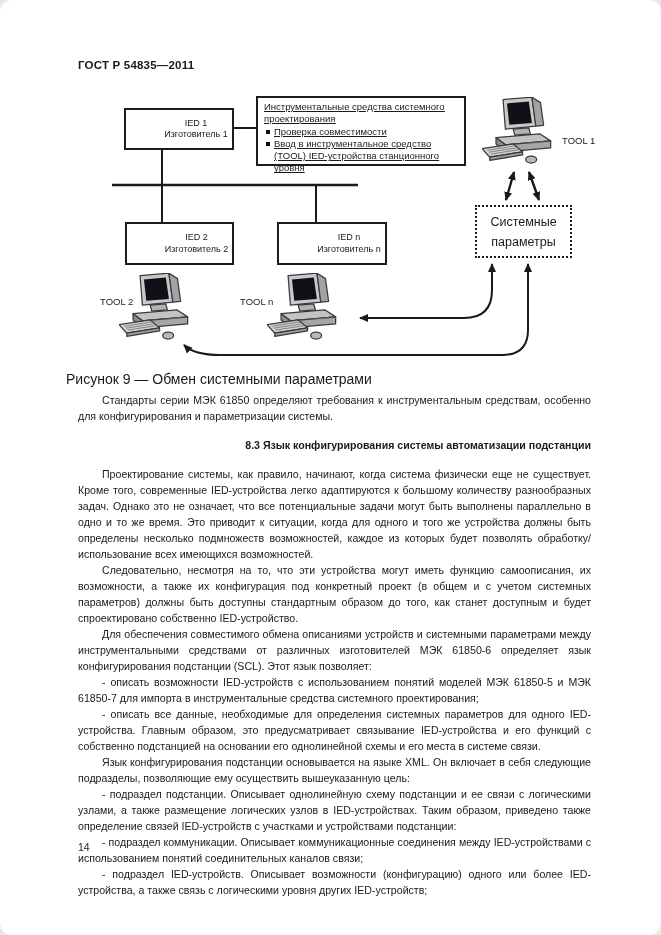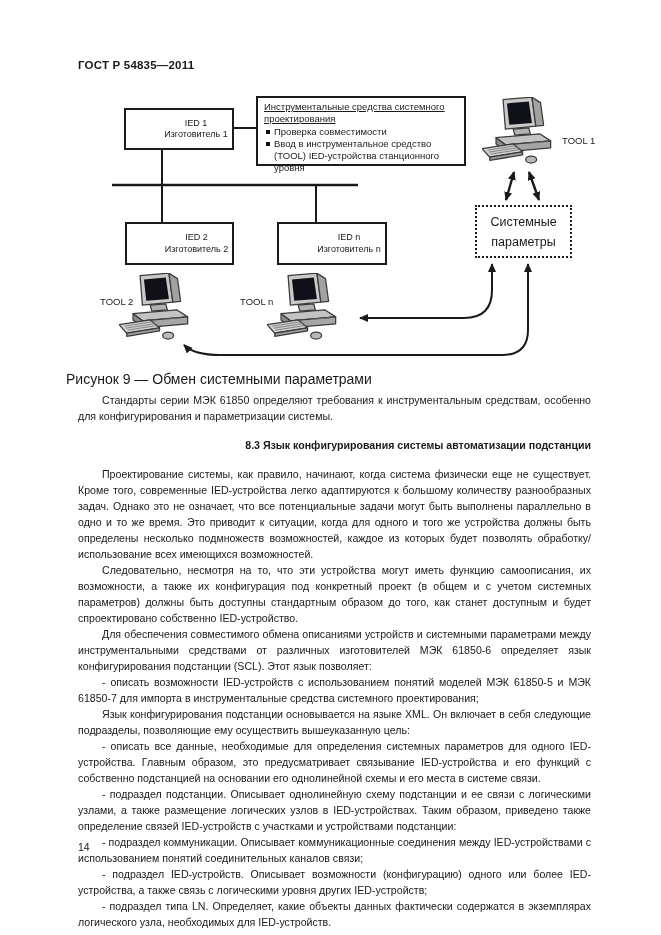--- a/index.html
+++ b/index.html
@@ -1,31 +1,32 @@
 <!DOCTYPE html>
 <html><head>
 <meta charset="utf-8">
 <style>
   html,body{margin:0;padding:0;background:#e8e8e8;}
   .page{
     position:relative;width:661px;height:935px;background:#ffffff;
     font-family:"Liberation Sans",sans-serif;color:#1a1a1a;overflow:hidden;
     margin:0 auto;
+    border-radius:12px;
   }
   .doc-header{position:absolute;left:78px;top:59px;font-size:11.5px;font-weight:bold;letter-spacing:.2px;}
   .diagram{position:absolute;left:0;top:0;width:661px;height:400px;}
   .connectors{position:absolute;left:0;top:0;}
   .dbox{position:absolute;background:#fff;border:2px solid #1c1c1c;box-sizing:content-box;}
   .ied{display:flex;flex-direction:column;align-items:center;justify-content:center;
        font-size:9px;line-height:11.5px;text-align:center;padding-left:34px;}
   .ied1{left:124px;top:108px;width:72px;height:38px;}
   .ied2{left:125px;top:222px;width:71px;height:39px;}
   .iedn{left:277px;top:222px;width:72px;height:39px;}
   .tools{left:256px;top:96px;width:200px;height:60px;padding:3px 0 3px 6px;
-         font-size:9.5px;line-height:12.3px;}
+         font-size:9.5px;line-height:12.3px;text-decoration:underline;}
   .tb-title{text-decoration:underline;}
   .tb-item{position:relative;padding-left:10px;}
   .sq{position:absolute;left:2px;top:4px;width:4px;height:4px;background:#111;}
   .sysparam{left:475px;top:205px;width:93px;height:49px;border-style:dotted;
             display:flex;align-items:center;justify-content:center;text-align:center;
             font-size:12.5px;line-height:20px;}
   .dlabel{position:absolute;font-size:9.5px;white-space:nowrap;}
   .lbl-tool1{left:562px;top:135px;}
   .lbl-tool2{left:100px;top:296px;}
   .lbl-tooln{left:240px;top:296px;}
@@ -129,22 +130,21 @@
 
   <div class="fig-caption">Рисунок 9 — Обмен системными параметрами</div>
 
   <div class="textblock">
     <p>Стандарты серии МЭК 61850 определяют требования к инструментальным средствам, особенно для конфигурирования и параметризации системы.</p>
     <p class="head">8.3 Язык конфигурирования системы автоматизации подстанции</p>
     <p>Проектирование системы, как правило, начинают, когда система физически еще не существует. Кроме того, современные IED-устройства легко адаптируются к большому количеству разнообразных задач. Однако это не означает, что все потенциальные задачи могут быть выполнены параллельно в одно и то же время. Это приводит к ситуации, когда для одного и того же устройства должны быть определены несколько подмножеств возможностей, каждое из которых будет позволять обработку/использование всех имеющихся возможностей.</p>
     <p>Следовательно, несмотря на то, что эти устройства могут иметь функцию самоописания, их возможности, а также их конфигурация под конкретный проект (в общем и с учетом системных параметров) должны быть доступны стандартным образом до того, как станет доступным и будет спроектировано собственно IED-устройство.</p>
     <p>Для обеспечения совместимого обмена описаниями устройств и системными параметрами между инструментальными средствами от различных изготовителей МЭК 61850-6 определяет язык конфигурирования подстанции (SCL). Этот язык позволяет:</p>
     <p>- описать возможности IED-устройств с использованием понятий моделей МЭК 61850-5 и МЭК 61850-7 для импорта в инструментальные средства системного проектирования;</p>
+    <p>- описать все данные, необходимые для определения системных параметров для одного IED-устройства. Главным образом, это предусматривает связывание IED-устройства и его функций с собственно подстанцией на основании его однолинейной схемы и его места в системе связи.</p>
     <p>Язык конфигурирования подстанции основывается на языке XML. Он включает в себя следующие подразделы, позволяющие ему осуществить вышеуказанную цель:</p>
-    <p>- описать все данные, необходимые для определения системных параметров для одного IED-устройства. Главным образом, это предусматривает связывание IED-устройства и его функций с собственно подстанцией на основании его однолинейной схемы и его места в системе связи.</p>
     <p>- подраздел подстанции. Описывает однолинейную схему подстанции и ее связи с логическими узлами, а также размещение логических узлов в IED-устройствах. Таким образом, приведено также определение связей IED-устройств с участками и устройствами подстанции:</p>
     <p>- подраздел коммуникации. Описывает коммуникационные соединения между IED-устройствами с использованием понятий соединительных каналов связи;</p>
     <p>- подраздел IED-устройств. Описывает возможности (конфигурацию) одного или более IED-устройства, а также связь с логическими уровня других IED-устройств;</p>
-    <p>- подраздел типа LN. Определяет, какие объекты данных фактически содержатся в экземплярах логического узла, необходимых для IED-устройств.</p>
   </div>
 
   <div class="pagenum">14</div>
 </div>
 
 </body></html>

